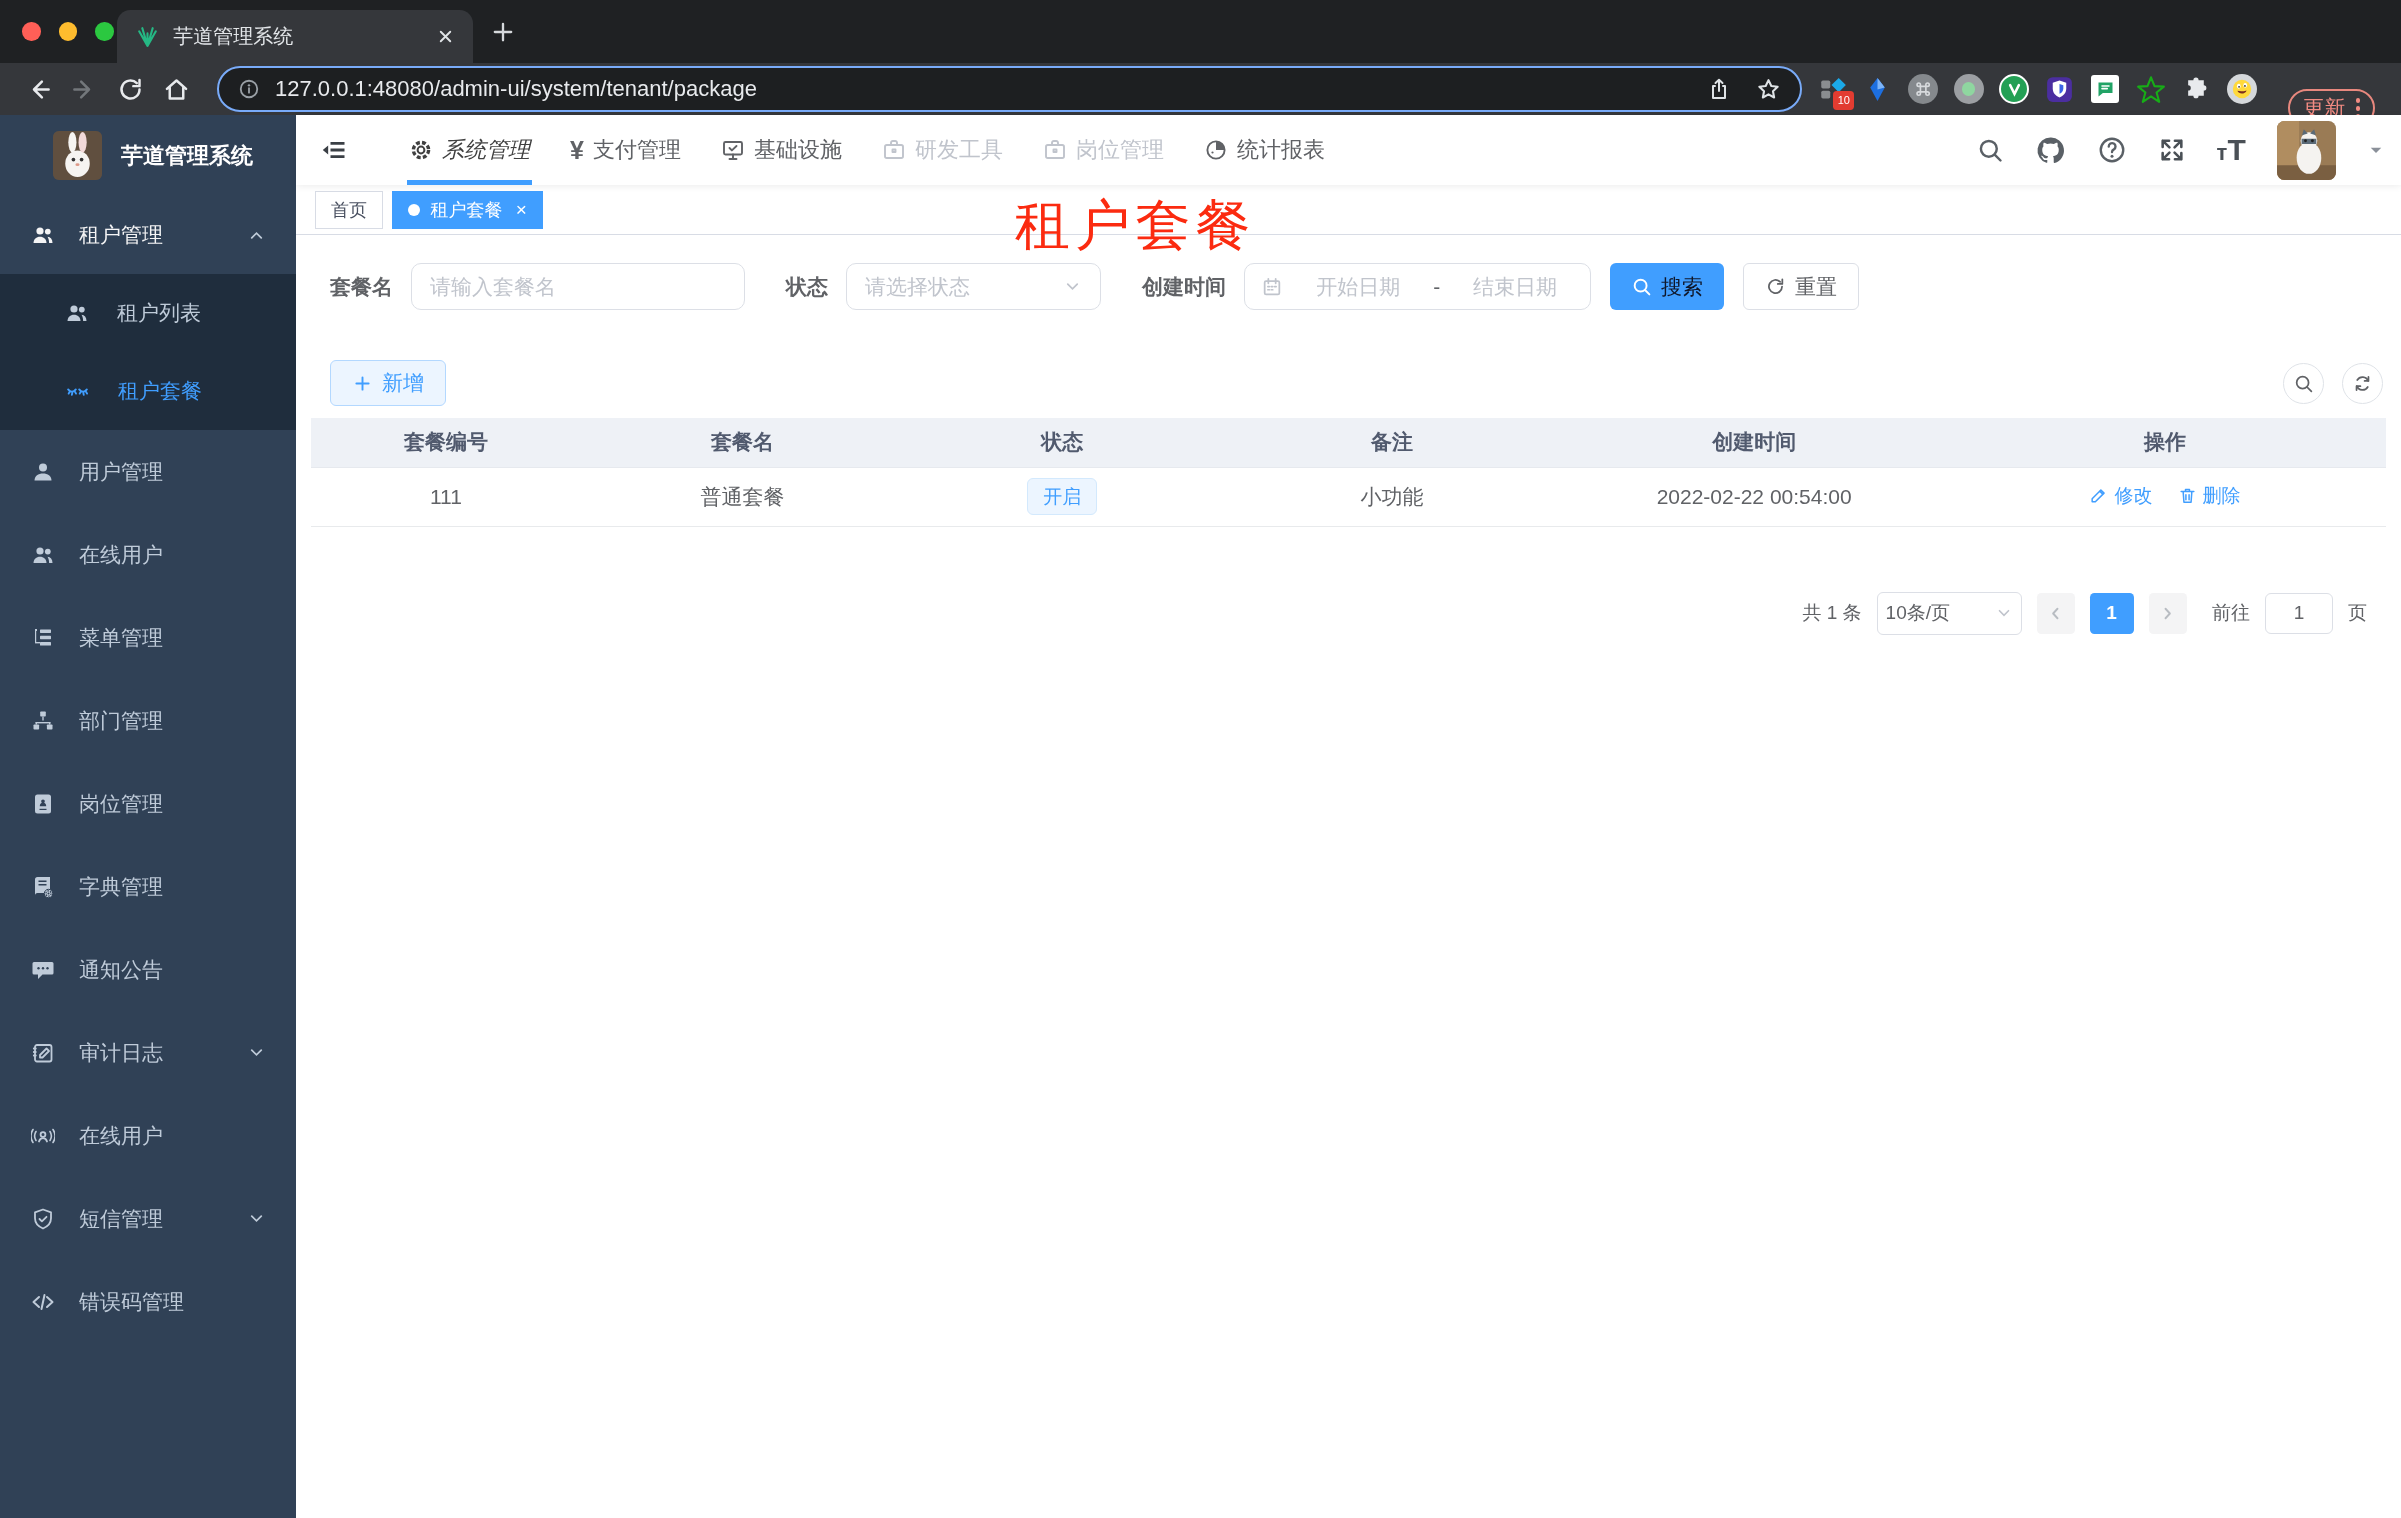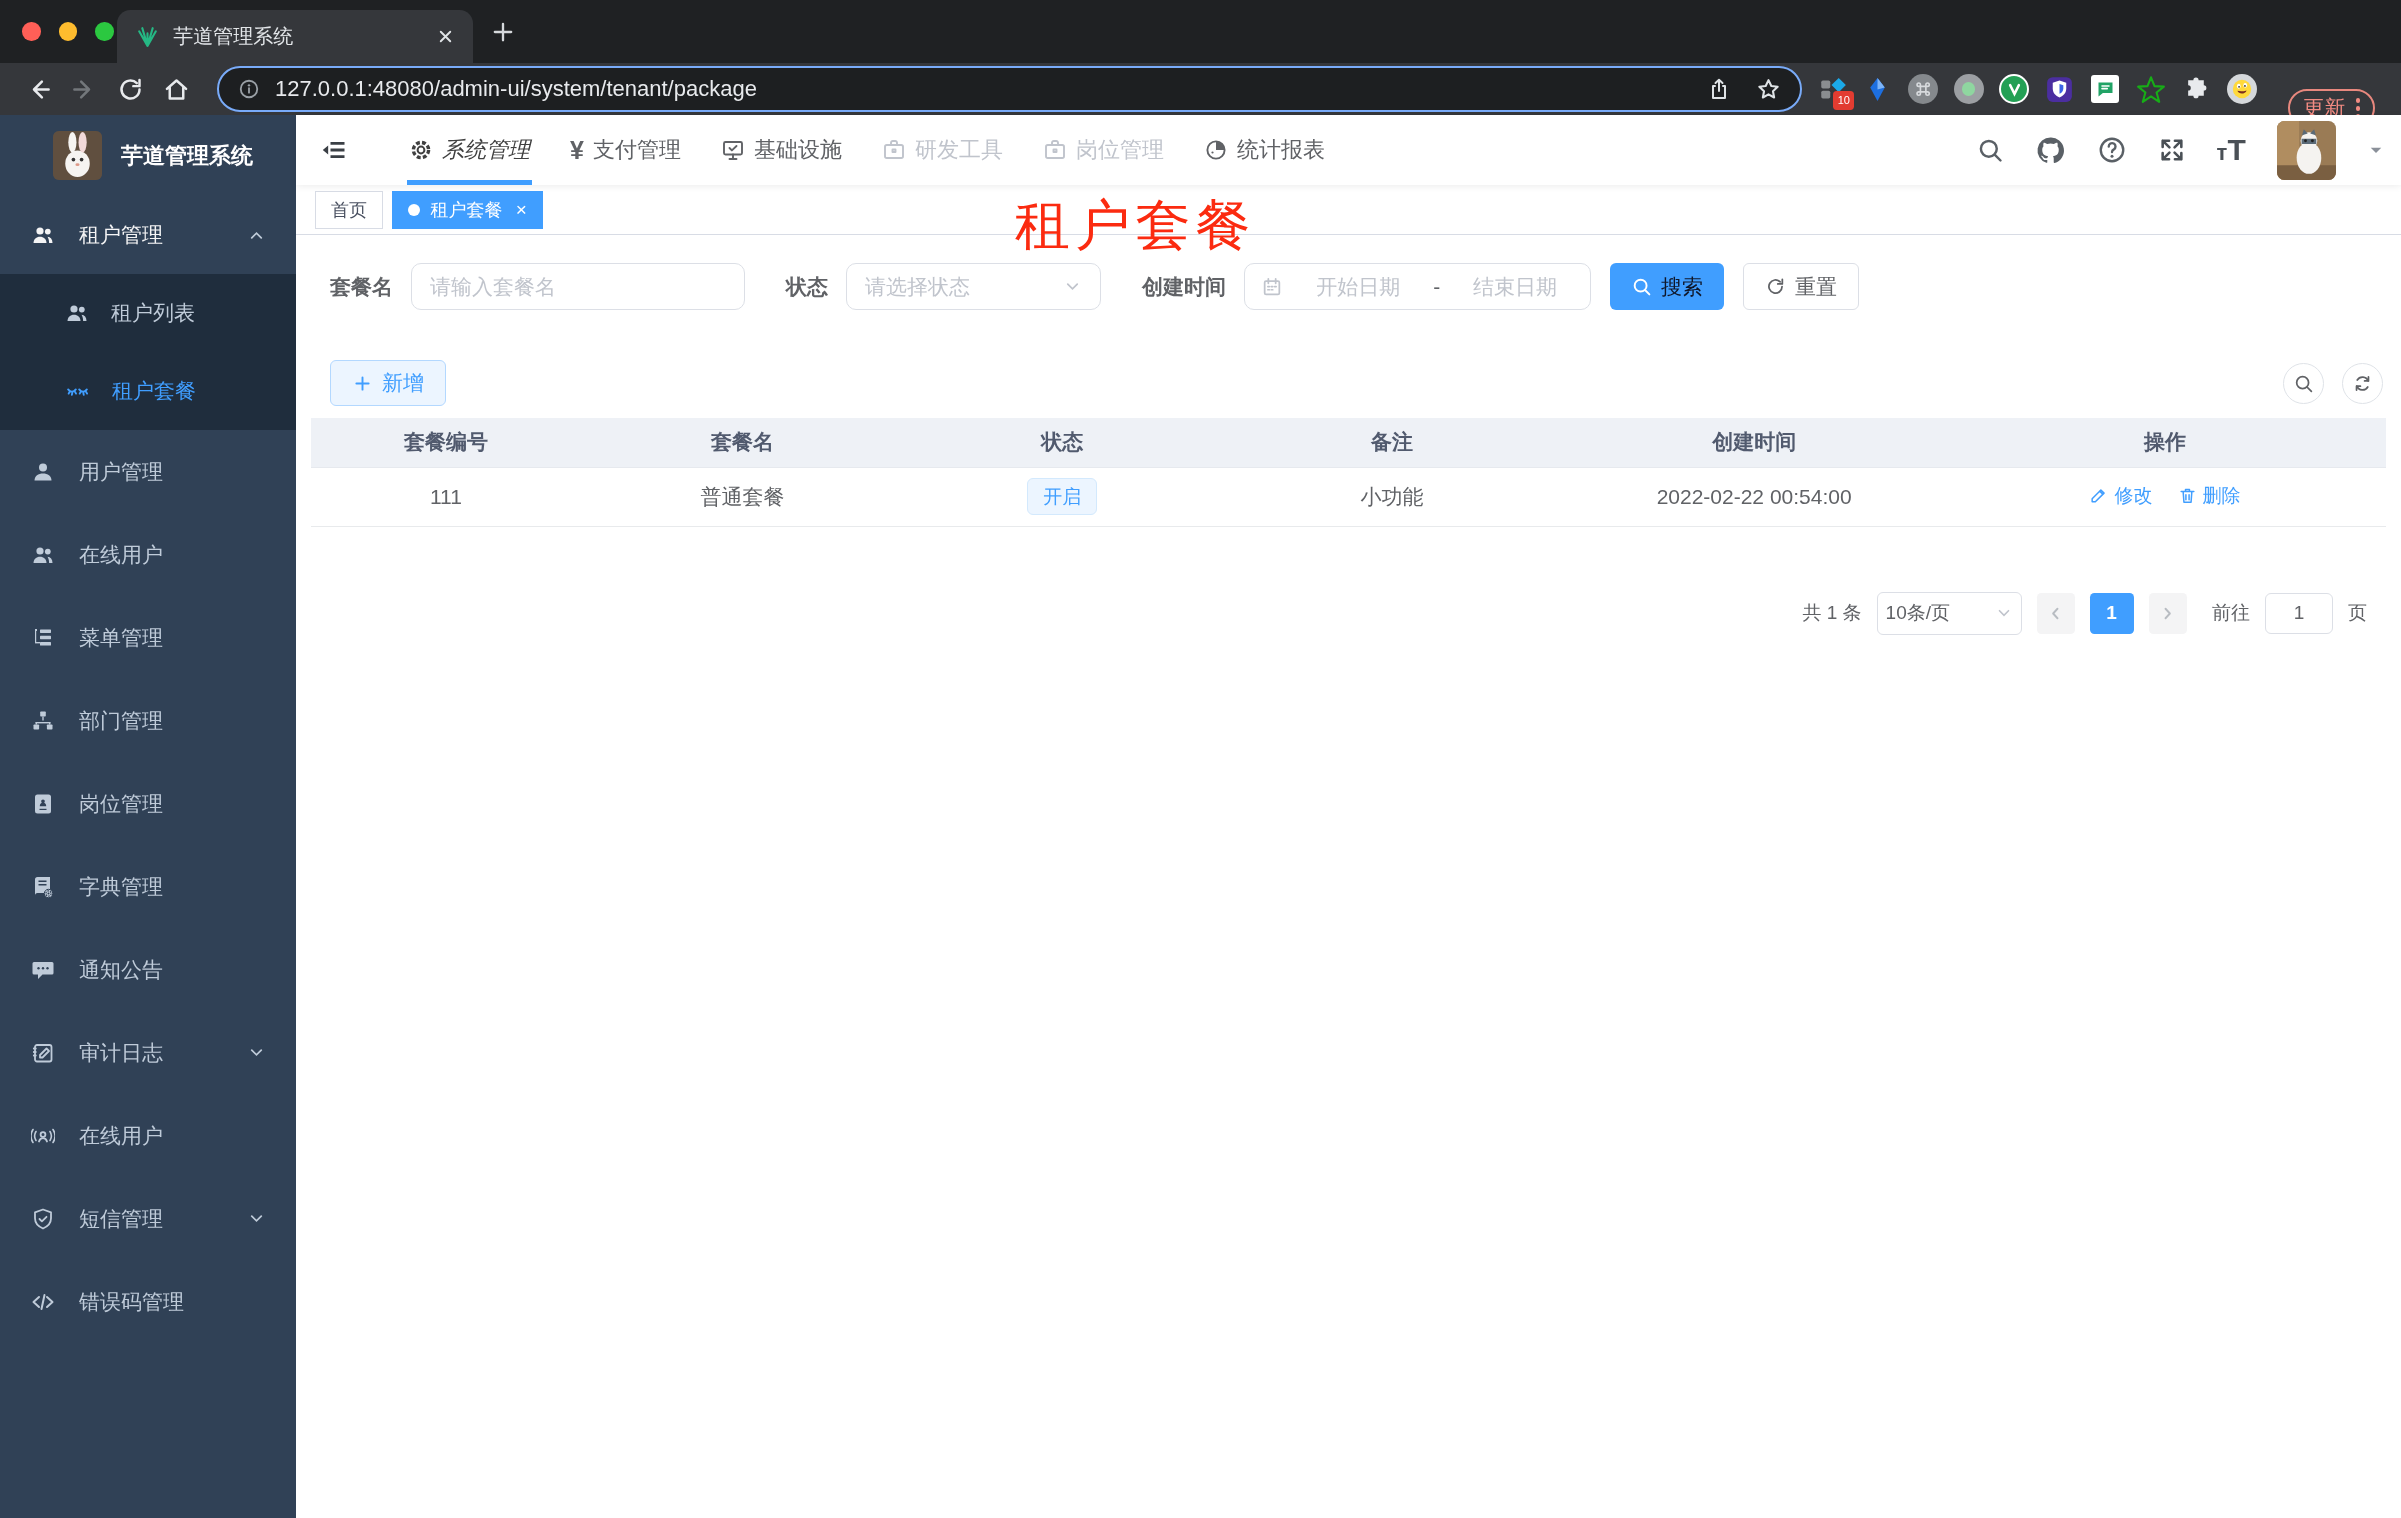--- a/index.html
+++ b/index.html
@@ -38,21 +38,21 @@
   .sidebar { position:absolute; left:0; top:0; bottom:0; width:296px; background:#304156; color:#bfcbd9; }
   .logo-row { height:81px; display:flex; align-items:center; padding-left:53px; }
   .logo-img { width:49px; height:49px; border-radius:6px; overflow:hidden; }
   .logo-title { color:#fff; font-size:22px; font-weight:bold; margin-left:19px; white-space:nowrap; }
   .m-item { display:flex; align-items:center; padding-left:31px; font-size:21px; color:#bfcbd9; position:relative; }
   .m-item .lbl { margin-left:24px; }
   .m-parent { height:78px; color:#f4f4f5; }
   .m-caret { position:absolute; right:30px; }
   .submenu { background:#1f2d3d; }
   .m-sub { height:78px; padding-left:65px; }
-  .m-sub .lbl { margin-left:22px; }
+  .m-sub .lbl { margin-left:28px; }
   .m-sub.active { color:#409eff; }
   .m-top { height:83px; }
 
   .main { position:absolute; left:296px; top:0; right:0; bottom:0; }
   .app-header { position:relative; height:70px; display:flex; align-items:center;
     box-shadow:0 1.5px 7.4px rgba(0,0,0,.08); background:#fff; z-index:2; }
   .hamburger { margin-left:24px; }
   .top-nav { display:flex; height:100%; margin-left:41px; }
   .nav-item { display:flex; align-items:center; gap:9px; padding:0 20px; font-size:22px; color:#606266; position:relative; }
   .nav-item.active { color:#404040;font-style:italic; }

